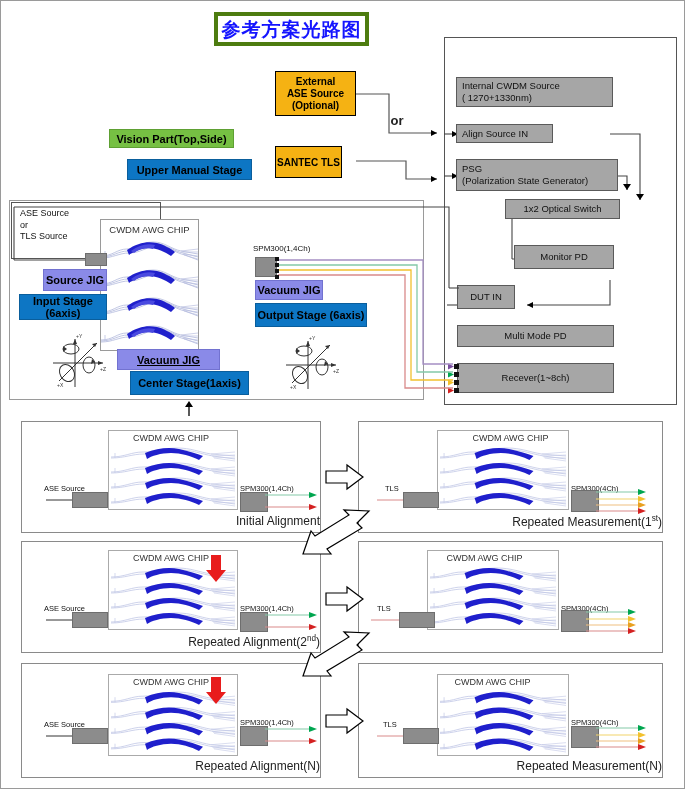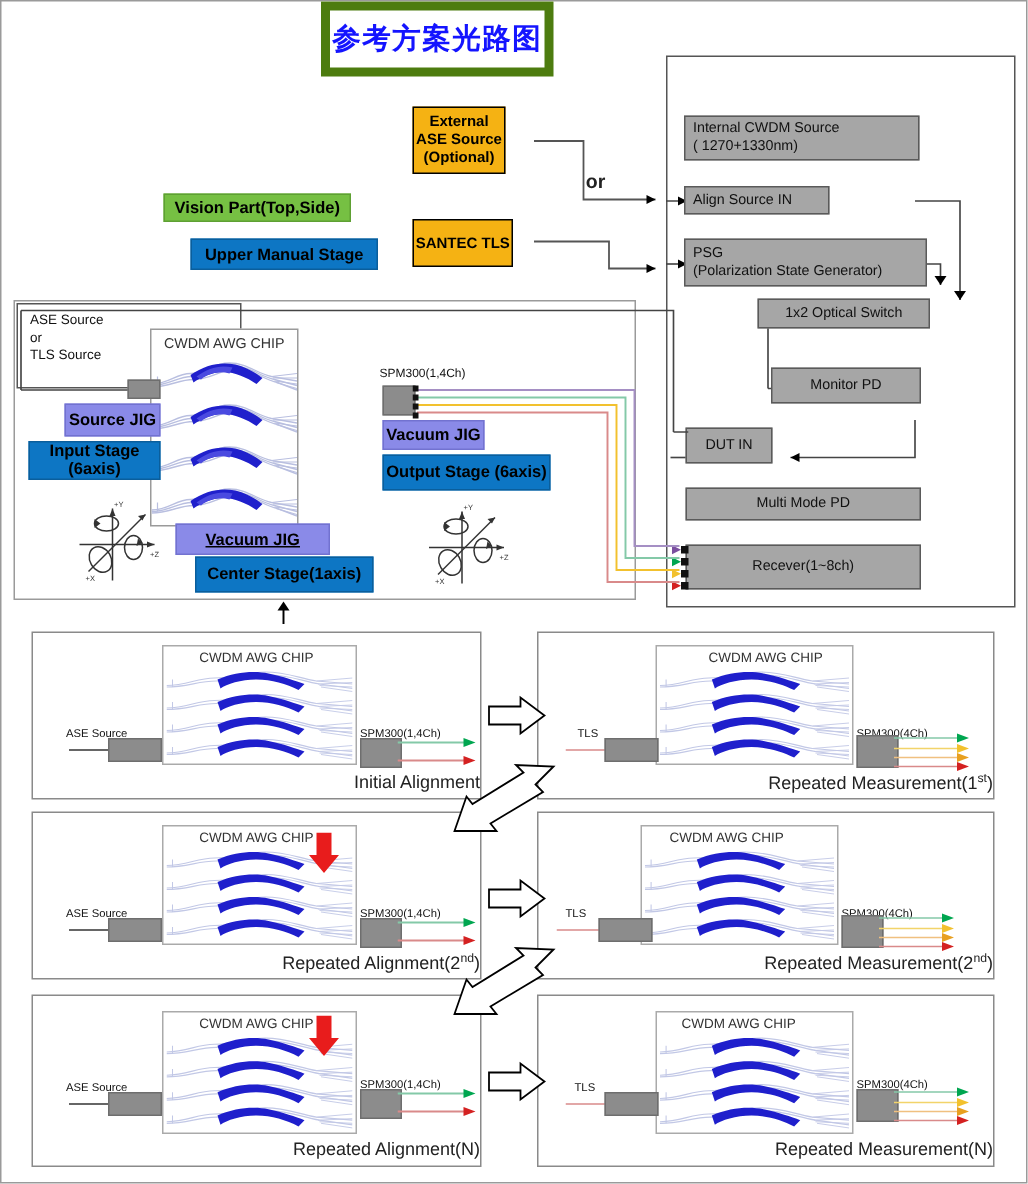--- a/index.html
+++ b/index.html
@@ -8,22 +8,22 @@
     width:685px;height:789px;position:relative;overflow:hidden;
     -webkit-font-smoothing:antialiased;
   }
   #root{position:absolute;left:0;top:0;width:685px;height:789px;
         border:1px solid #9a9a9a;box-sizing:border-box;}
   .abs{position:absolute;box-sizing:border-box;}
   .ctr{display:flex;align-items:center;justify-content:center;text-align:center;}
 
   
   #title-box{
-    left:213px;top:0;width:155px;height:50px;
-    border:6px solid #4d7c0f;background:#fff;
+    left:213px;top:11px;width:155px;height:34px;
+    border:4px solid #4d7c0f;background:#fff;
   }
   #title-text{
     color:#1414ff;font-weight:bold;font-size:19px;line-height:19px;
     letter-spacing:1px;
   }
 
   
   .lbl{font-weight:bold;font-size:11px;color:#000;}
   .green-box{background:#76c043;border:1px solid #5ea033;}
   .blue-box{background:#0d76c4;border:1px solid #0a5e9c;color:#000;}
@@ -72,21 +72,21 @@
 </style>
 </head>
 <body>
 
 <div id="root">
 
   <div id="title-box" class="abs ctr">
     <span id="title-text">参考方案光路图</span>
   </div>
 
-  <div class="abs orange-box ctr" style="left:274px;top:70px;width:62px;height:45px;">
+  <div class="abs orange-box ctr" style="left:274px;top:70px;width:81px;height:45px;">
     <span class="lbl" style="white-space:pre-line;line-height:12px;font-size:10px;">External
 ASE Source
 (Optional)</span>
   </div>
 
   <div class="abs orange-box ctr" style="left:274px;top:145px;width:67px;height:32px;">
     <span class="lbl" style="font-size:10px;">SANTEC TLS</span>
   </div>
 
   <div class="abs ctr" style="left:384px;top:110px;width:24px;height:18px;font-weight:bold;font-size:13px;color:#222;">or</div>
@@ -689,23 +689,20 @@
     <svg style="position:absolute;left:227px;top:66px;width:60px;height:26px;">
       <line x1="0" y1="4" x2="44" y2="4" stroke="#84c9a8" stroke-width="1.1"></line>
       <polygon points="50,4 42,1 42,7" fill="#00a650"></polygon>
       <line x1="0" y1="11" x2="44" y2="11" stroke="#f2d46a" stroke-width="1.1"></line>
       <polygon points="50,11 42,8 42,14" fill="#f2c12e"></polygon>
       <line x1="0" y1="17" x2="44" y2="17" stroke="#f0c080" stroke-width="1.1"></line>
       <polygon points="50,17 42,14 42,20" fill="#e8a020"></polygon>
       <line x1="0" y1="23" x2="44" y2="23" stroke="#d98a8a" stroke-width="1.1"></line>
       <polygon points="50,23 42,20 42,26" fill="#d42121"></polygon>
     </svg>
-    <div class="proc-title" style="top:92px;">
-      <span>Repeated Measurement(2</span><sup>nd</sup><span>)</span>
-    </div>
   </div>
 
   <div class="abs proc" style="left:20px;top:662px;width:300px;height:115px;">
     <div class="mini-frame" style="left:86px;top:10px;width:128px;height:80px;">
       <svg style="position:absolute;left:2px;top:16px;width:124px;height:62px;" viewBox="0 0 124 60" preserveAspectRatio="none">
         <g>
           <g transform="translate(0,0)">
               <g fill="none" stroke="#c2c8e6" stroke-width="0.8">
                 <path d="M0,10 C14,10 20,5 32,5 C46,5 52,1 66,1 C80,1 88,5 100,7 L124,9"></path>
                 <path d="M0,11 C14,11 21,7 33,7 C48,7 55,3 68,3 C82,3 90,7 102,9 L124,12"></path>

